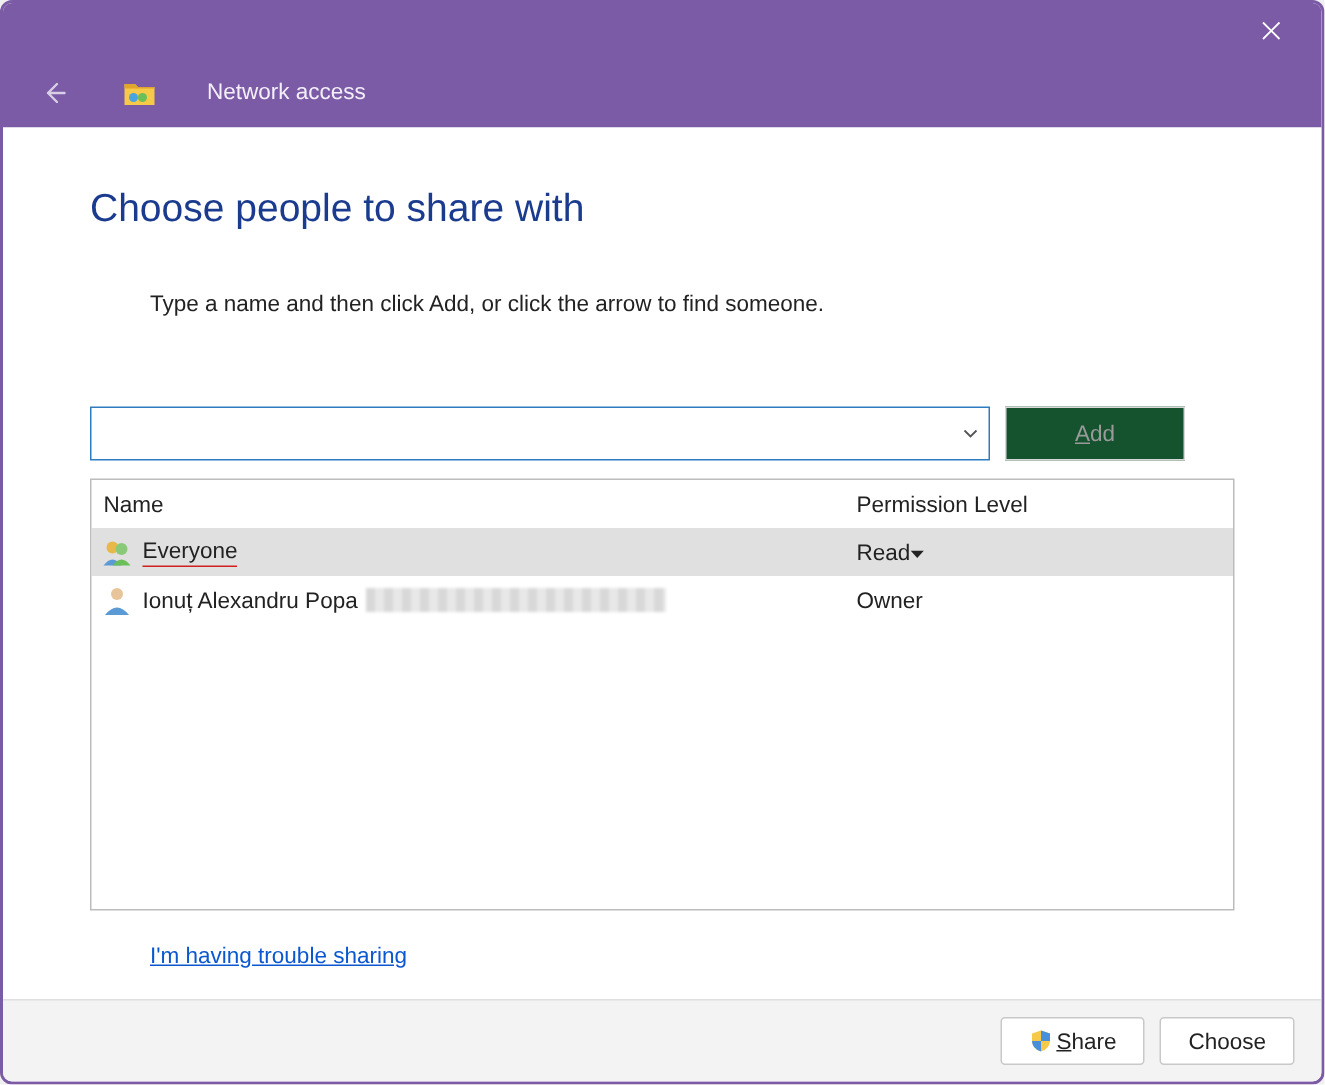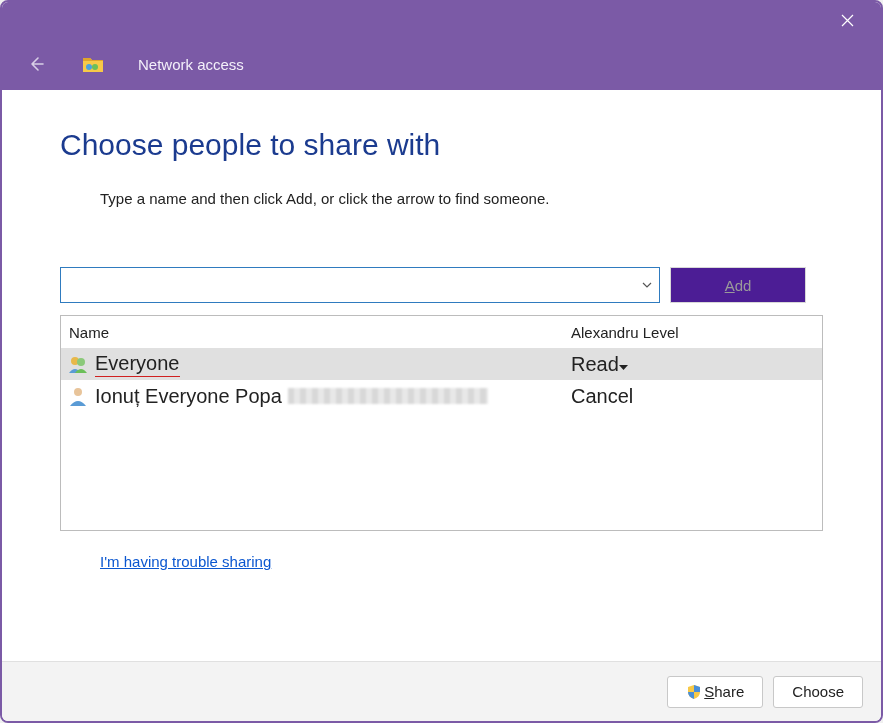--- a/index.html
+++ b/index.html
@@ -70,23 +70,23 @@
 }
 .content {
   flex: 1;
   padding: 38px 58px 20px 58px;
   display: flex;
   flex-direction: column;
   background: #fff;
 }
 .heading {
   color: #1b3b8f;
-  font-size: 30px;
+  font-size: 26px;
   font-weight: 400;
-  margin-bottom: 28px;
+  margin-bottom: 40px;
 }
 .instruction {
   color: #222;
   font-size: 15px;
   margin-bottom: 60px;
   margin-left: 40px;
 }
 .input-row {
   display: flex;
   gap: 10px;
@@ -112,49 +112,49 @@
   bottom: 1px;
   width: 24px;
   display: flex;
   align-items: center;
   justify-content: center;
   cursor: pointer;
   color: #555;
 }
 .dropdown-arrow svg { width: 10px; height: 6px; }
 .add-btn {
-  width: 136px;
+  width: 120px;
   height: 36px;
   border: 1px solid #d8d8d8;
-  background: #4c1d95;
+  background: #14532d;
   color: #9a9a9a;
   font-size: 15px;
   font-family: inherit;
   cursor: default;
 }
 .add-btn .u { text-decoration: underline; }
 .table {
   border: 1px solid #bcbcbc;
-  height: 216px;
+  height: 288px;
   overflow: hidden;
 }
 .table-header {
   display: flex;
   height: 32px;
   align-items: center;
   font-size: 15px;
   color: #222;
 }
 .col-name { flex: 0 0 510px; padding-left: 8px; }
 .col-perm { flex: 1; padding-left: 0; }
 .table-row {
   display: flex;
   height: 32px;
   align-items: center;
-  font-size: 20px;
+  font-size: 15px;
   color: #222;
 }
 .table-row.selected { background: #e0e0e0; }
 .row-icon {
   width: 22px;
   height: 22px;
   margin-left: 6px;
   margin-right: 6px;
   display: flex;
   align-items: center;
@@ -252,21 +252,21 @@
         </div>
       </div>
       <button class="add-btn" disabled="">
         <span><span class="u">A</span><span>dd</span></span>
       </button>
     </div>
 
     <div class="table">
       <div class="table-header">
         <div class="col-name">Name</div>
-        <div class="col-perm">Alexandru Level</div>
+        <div class="col-perm">Permission Level</div>
       </div>
 
       <div class="table-row selected">
         <div class="row-icon">
           <svg viewBox="0 0 22 22">
               <circle cx="8" cy="8" r="4" fill="#e8b84a"></circle>
               <circle cx="14" cy="9" r="4" fill="#8bc97a"></circle>
               <path d="M2 20 q6-8 12 0 z" fill="#5a9bd5"></path>
               <path d="M8 20 q6-8 12 0 z" fill="#6bbf59"></path>
             </svg>
@@ -283,25 +283,25 @@
       </div>
 
       <div class="table-row">
         <div class="row-icon">
           <svg viewBox="0 0 22 22">
               <circle cx="11" cy="7" r="4" fill="#e8c49a"></circle>
               <path d="M3 21 q8-10 16 0 z" fill="#5a9bd5"></path>
             </svg>
         </div>
         <div class="row-name">
-          <span>Ionuț Everyone Popa</span>
+          <span>Ionuț Alexandru Popa</span>
           <span class="blur-box"></span>
         </div>
         <div class="row-perm">
-          <span>Cancel</span>
+          <span>Owner</span>
         </div>
       </div>
     </div>
 
     <a class="trouble-link">I'm having trouble sharing</a>
   </div>
 
   <div class="footer">
     <button class="footer-btn">
       <span class="shield-icon">

